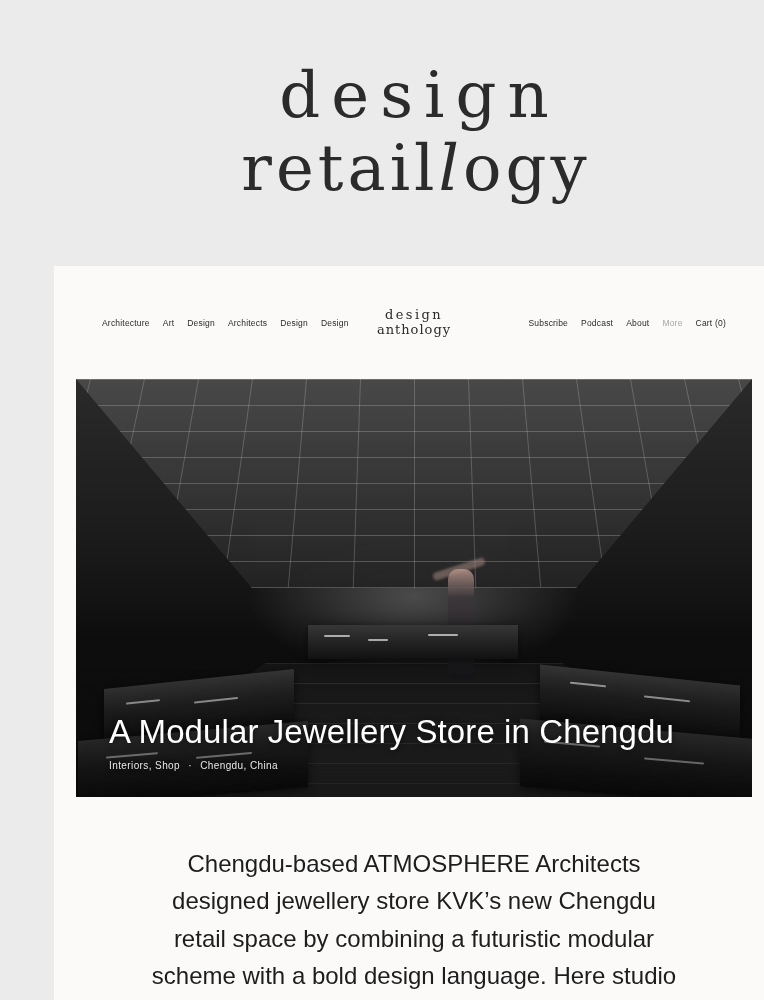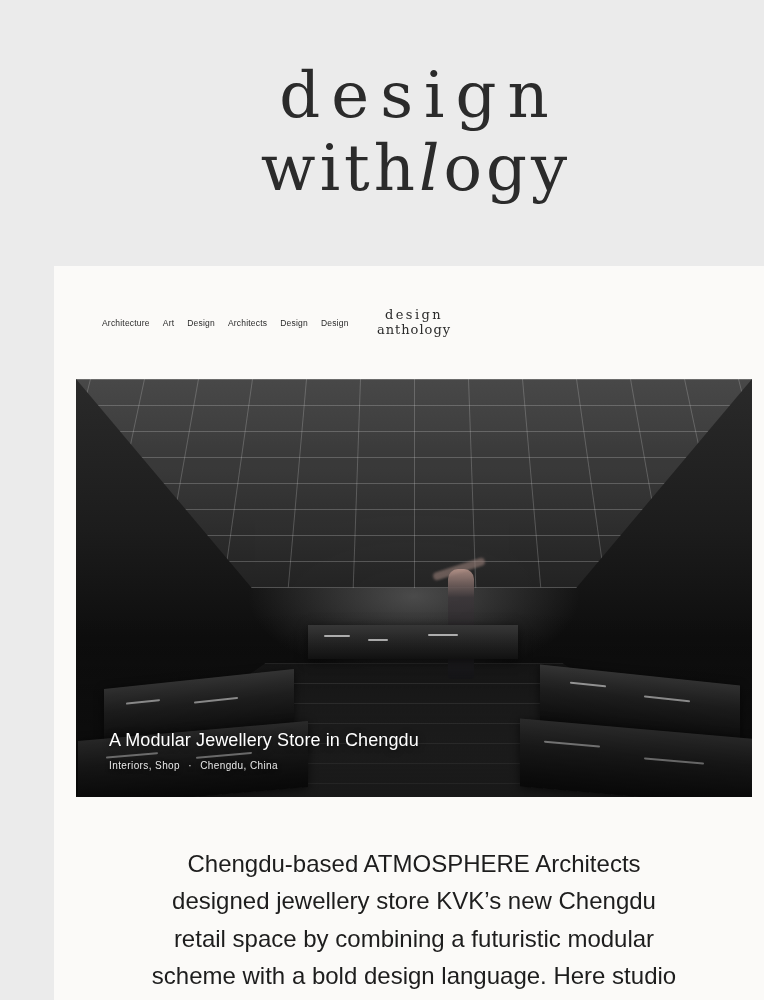--- a/index.html
+++ b/index.html
@@ -176,21 +176,21 @@
   .hero-shade {
     position: absolute; inset: 0;
     background: linear-gradient(to bottom, rgba(0,0,0,0) 55%, rgba(0,0,0,0.55) 100%);
   }
   .hero-caption {
     position: absolute;
     left: 33px; bottom: 26px;
     color: #fff;
   }
   .hero-title {
-    font-size: 18px;
+    font-size: 33px;
     font-weight: 400;
     letter-spacing: 0.1px;
     color: #ffffff;
     text-shadow: 0 1px 6px rgba(0,0,0,0.6);
     line-height: 1.2;
   }
   .hero-meta {
     margin-top: 8px;
     font-size: 10px;
     letter-spacing: 0.4px;
@@ -209,40 +209,47 @@
     font-weight: 400;
   }
 </style>
 </head>
 <body>
 
 <div class="page">
 
   <div class="brand-hero">
     <div class="line1">design</div>
-    <div class="line2"><span>with</span><span class="slash">l</span><span>ogy</span></div>
+    <div class="line2"><span>retail</span><span class="slash">l</span><span>ogy</span></div>
   </div>
 
   <div class="site">
 
     <div class="navbar">
       <div class="nav-left">
         <span class="nav-item">Architecture</span>
         <span class="nav-item">Art</span>
         <span class="nav-item">Design</span>
         <span class="nav-item">Architects</span>
         <span class="nav-item">Design</span>
         <span class="nav-item">Design</span>
       </div>
 
       <div class="nav-logo">
         <span class="l1">design</span>
         <span class="l2">anthology</span>
       </div>
 
+      <div class="nav-right">
+        <span class="nav-item">Subscribe</span>
+        <span class="nav-item">Podcast</span>
+        <span class="nav-item">About</span>
+        <span class="nav-item muted">More</span>
+        <span class="nav-item">Cart (0)</span>
+      </div>
     </div>
 
     <div class="hero">
       <div class="hero-photo">
         <div class="ceiling"></div>
         <div class="ceiling-v">
           <i style="left:2%;  transform: rotate(14deg);"></i>
           <i style="left:10%; transform: rotate(12deg);"></i>
           <i style="left:18%; transform: rotate(10deg);"></i>
           <i style="left:26%; transform: rotate(8deg);"></i>

